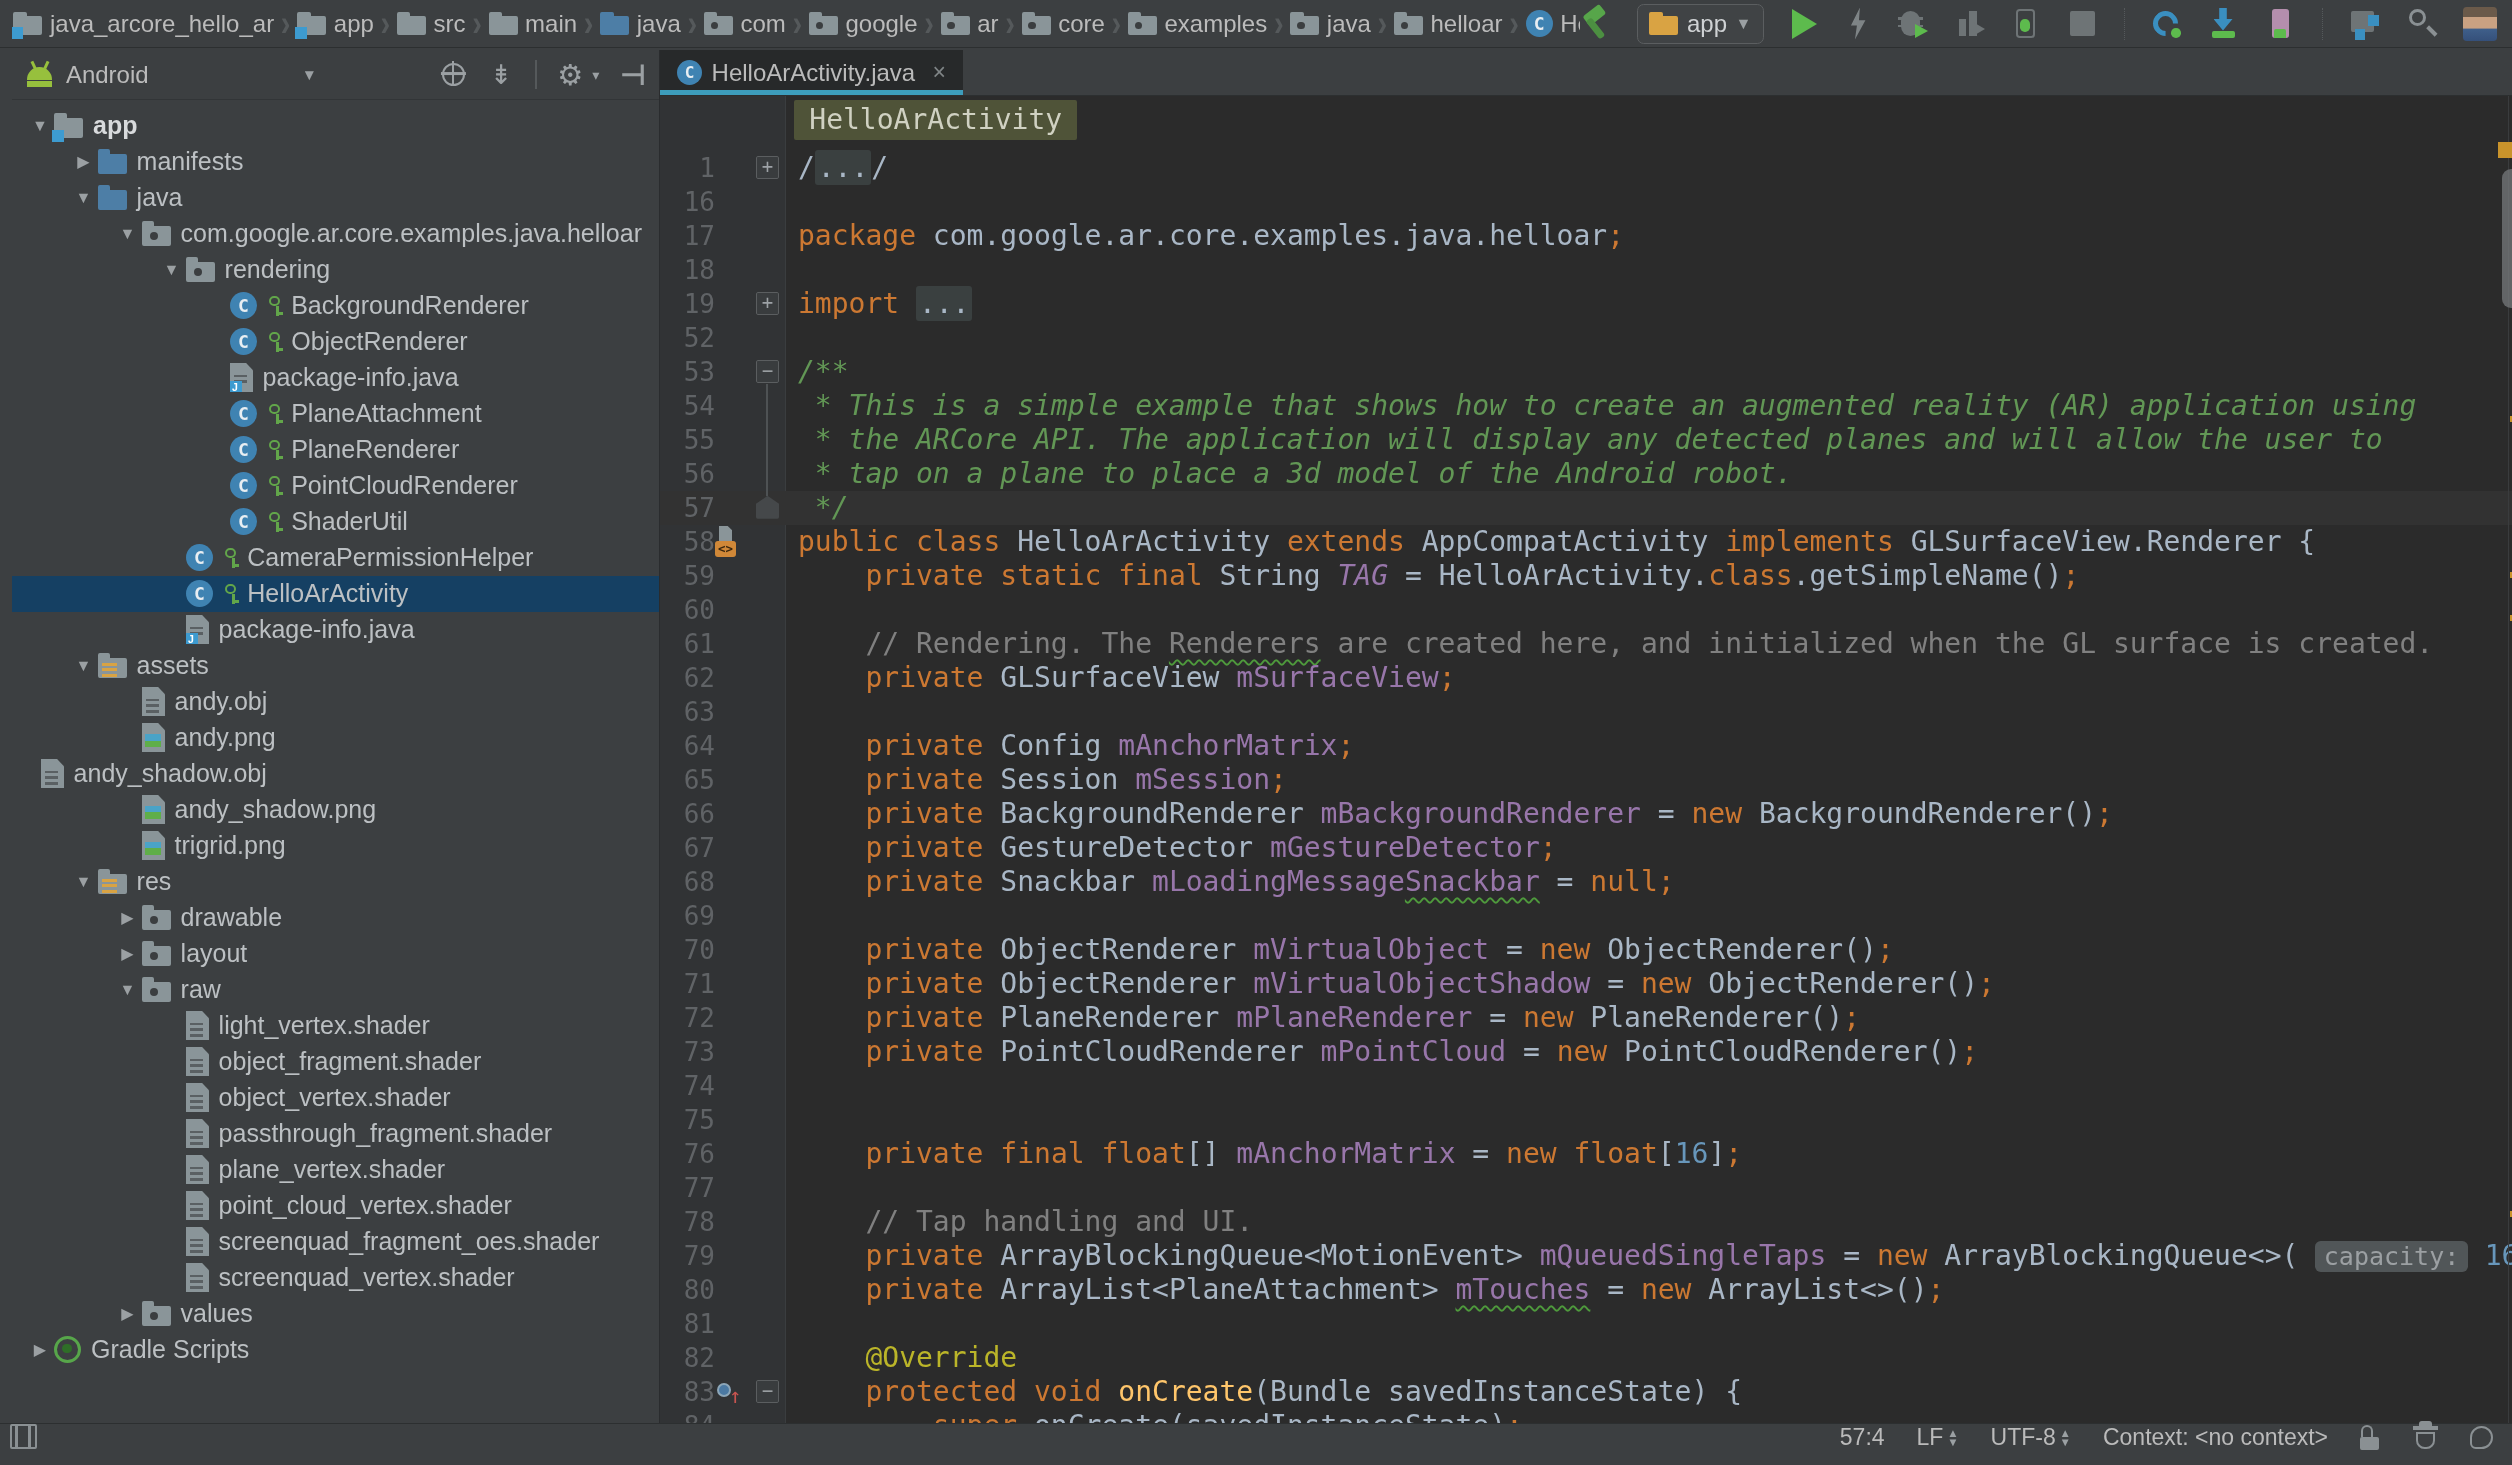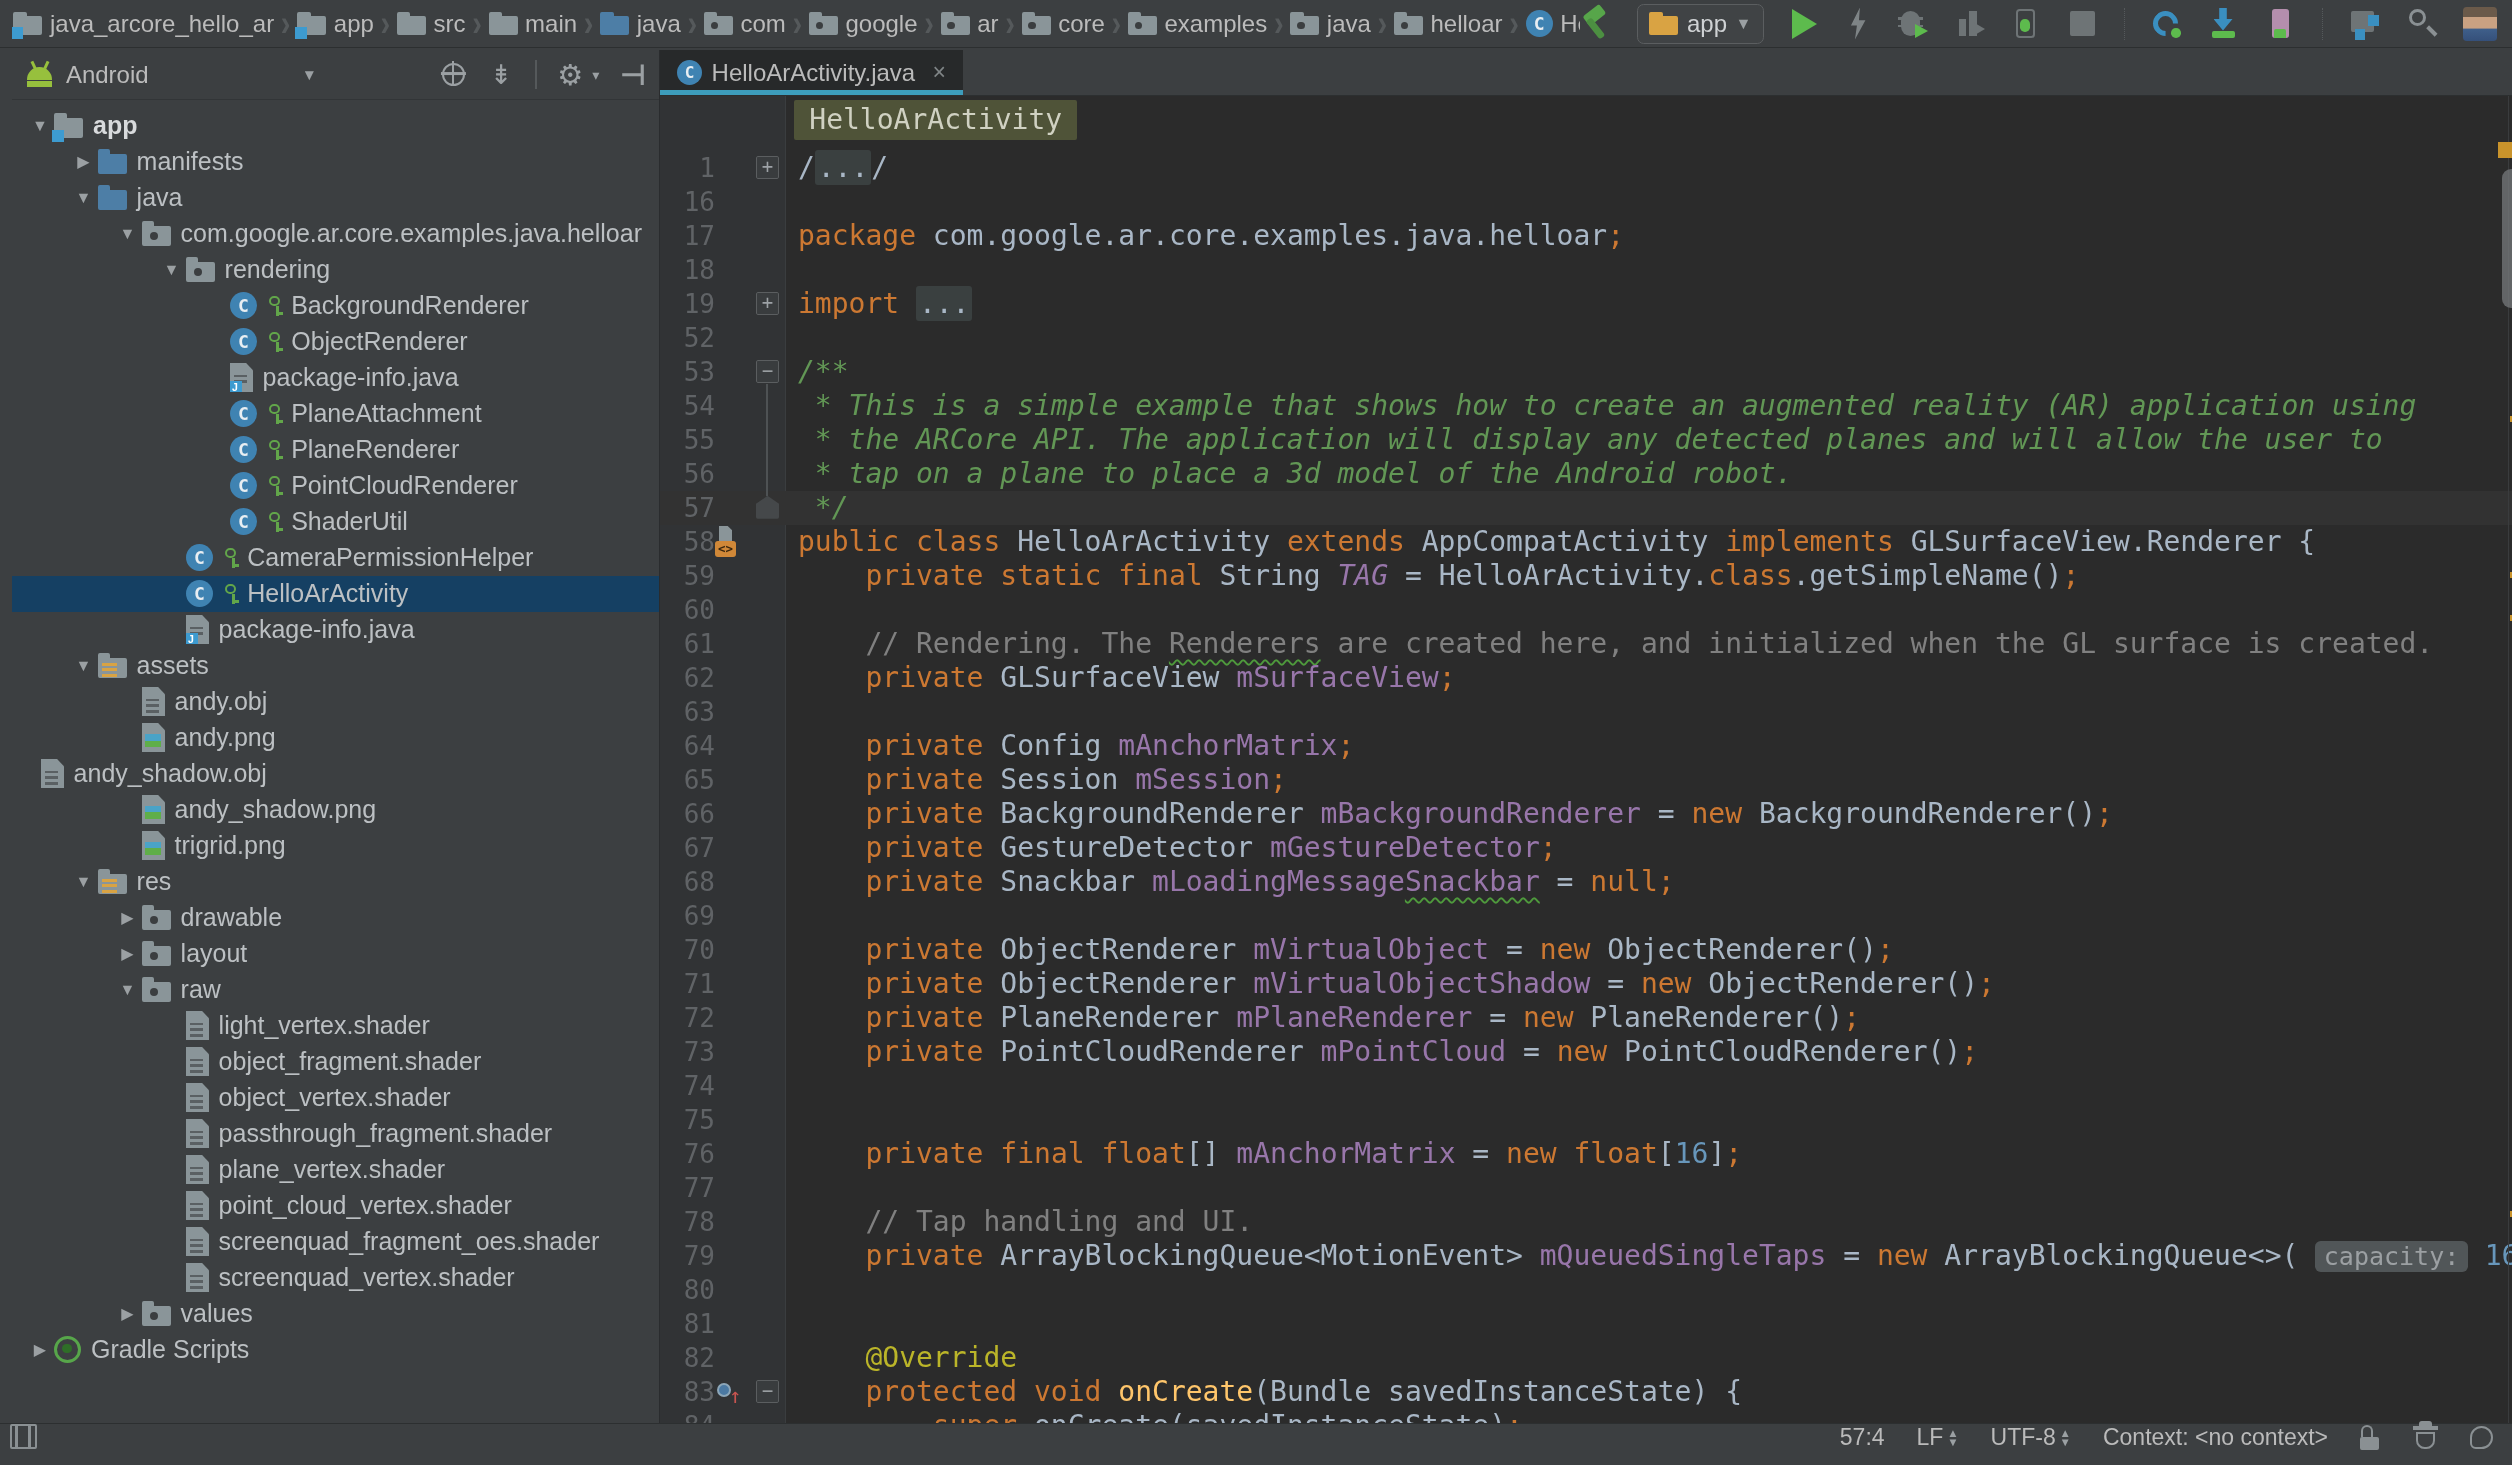--- a/index.html
+++ b/index.html
@@ -738,21 +738,21 @@
             <div class="cl"><span class="num">70</span><span class="body"><span class="p">    </span><span class="k">private</span><span class="p"> ObjectRenderer </span><span class="f">mVirtualObject</span><span class="p"> = </span><span class="k">new</span><span class="p"> ObjectRenderer()</span><span class="semi">;</span></span></div>
             <div class="cl"><span class="num">71</span><span class="body"><span class="p">    </span><span class="k">private</span><span class="p"> ObjectRenderer </span><span class="f">mVirtualObjectShadow</span><span class="p"> = </span><span class="k">new</span><span class="p"> ObjectRenderer()</span><span class="semi">;</span></span></div>
             <div class="cl"><span class="num">72</span><span class="body"><span class="p">    </span><span class="k">private</span><span class="p"> PlaneRenderer </span><span class="f">mPlaneRenderer</span><span class="p"> = </span><span class="k">new</span><span class="p"> PlaneRenderer()</span><span class="semi">;</span></span></div>
             <div class="cl"><span class="num">73</span><span class="body"><span class="p">    </span><span class="k">private</span><span class="p"> PointCloudRenderer </span><span class="f">mPointCloud</span><span class="p"> = </span><span class="k">new</span><span class="p"> PointCloudRenderer()</span><span class="semi">;</span></span></div>
             <div class="cl"><span class="num">74</span><span class="body"></span></div>
             <div class="cl"><span class="num">75</span></div>
             <div class="cl"><span class="num">76</span><span class="body"><span class="p">    </span><span class="k">private</span><span class="p"> </span><span class="k">final</span><span class="p"> </span><span class="k">float</span><span class="p">[] </span><span class="f">mAnchorMatrix</span><span class="p"> = </span><span class="k">new</span><span class="p"> </span><span class="k">float</span><span class="p">[</span><span class="n">16</span><span class="p">]</span><span class="semi">;</span></span></div>
             <div class="cl"><span class="num">77</span><span class="body"></span></div>
             <div class="cl"><span class="num">78</span><span class="body"><span class="p">    </span><span class="c">// Tap handling and UI.</span></span></div>
             <div class="cl"><span class="num">79</span><span class="body"><span class="p">    </span><span class="k">private</span><span class="p"> ArrayBlockingQueue&lt;MotionEvent&gt; </span><span class="f">mQueuedSingleTaps</span><span class="p"> = </span><span class="k">new</span><span class="p"> ArrayBlockingQueue&lt;&gt;( </span><span class="hint">capacity:</span><span class="p"> </span><span class="n">16</span><span class="p">)</span><span class="semi">;</span></span></div>
-            <div class="cl"><span class="num">80</span></div>
+            <div class="cl"><span class="num">80</span><span class="body"><span class="p">    </span><span class="k">private</span><span class="p"> ArrayList&lt;PlaneAttachment&gt; </span><span class="fu">mTouches</span><span class="p"> = </span><span class="k">new</span><span class="p"> ArrayList&lt;&gt;()</span><span class="semi">;</span></span></div>
             <div class="cl"><span class="num">81</span><span class="body"></span></div>
             <div class="cl"><span class="num">82</span><span class="body"><span class="p">    </span><span class="an">@Override</span></span></div>
             <div class="cl"><span class="num">83</span><span class="gmark-override"><span class="circ"></span><span class="arr">↑</span></span><span class="foldbox" style="left:96px">−</span><span class="body"><span class="p">    </span><span class="k">protected</span><span class="p"> </span><span class="k">void</span><span class="p"> </span><span class="m">onCreate</span><span class="p">(Bundle savedInstanceState) {</span></span></div>
             <div class="cl"><span class="num">84</span><span class="body"><span class="p">        </span><span class="k">super</span><span class="p">.onCreate(savedInstanceState)</span><span class="semi">;</span></span></div>
           </div>
         <div id="stripe">
           <div class="edge"></div>
           <div class="topsq"></div>
           <div class="thumb"></div>
           <div class="tick" style="top:320px"></div>

